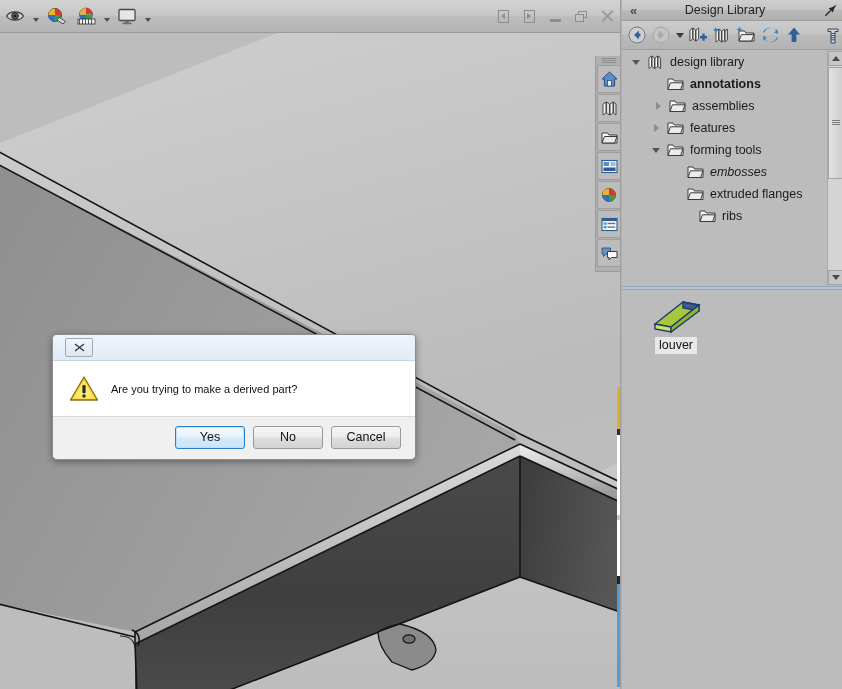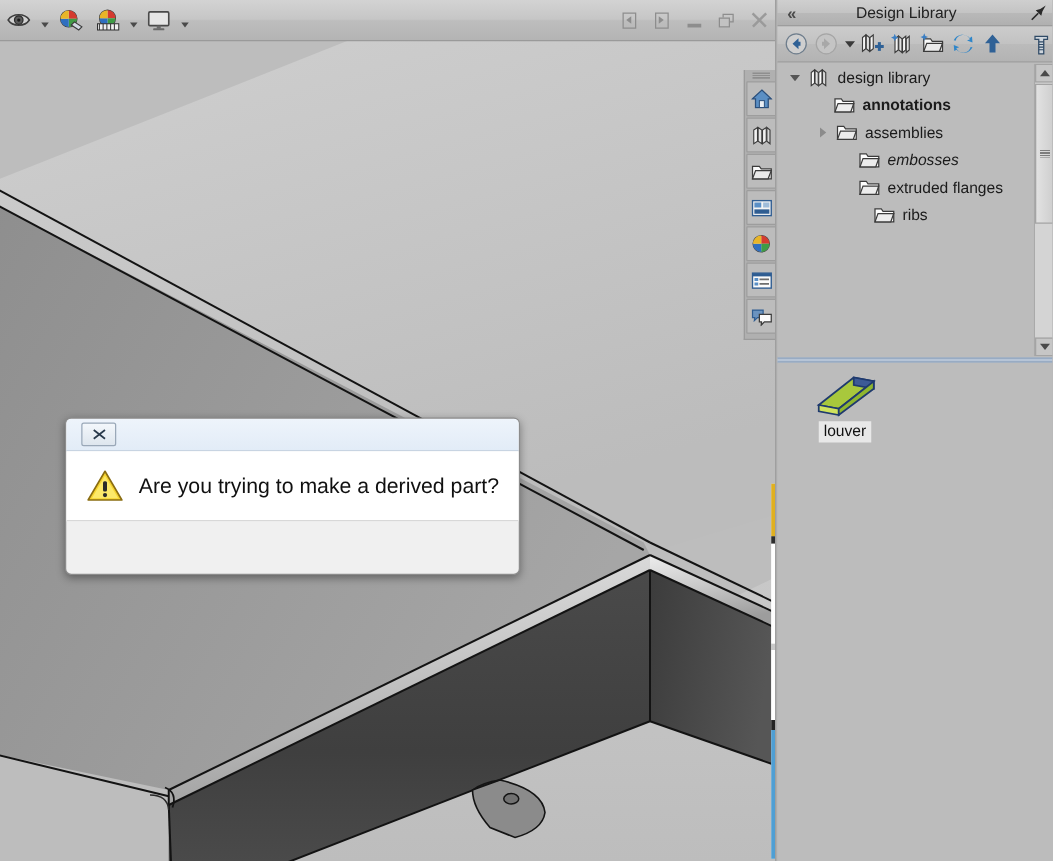--- a/index.html
+++ b/index.html
@@ -195,21 +195,21 @@
   #dlg-title-text{flex:1;font-size:12.5px;color:#1b3a63;}
   #dlg-close{
     width:26px;height:17px;border:1px solid #9aa8b8;border-radius:2px;
     background:linear-gradient(180deg,#f3f7fb,#dee6ee);
     display:flex;align-items:center;justify-content:center;
   }
   #dlg-body{
     height:56px;background:#ffffff;border-bottom:1px solid #d8d8d8;
     display:flex;align-items:center;padding-left:16px;box-sizing:border-box;
   }
-  #dlg-msg{font-size:17px;color:#101010;margin-left:12px;}
+  #dlg-msg{font-size:11px;color:#101010;margin-left:12px;}
   #dlg-buttons{
     height:40px;display:flex;align-items:center;justify-content:flex-end;
     padding-right:14px;box-sizing:border-box;gap:8px;
     background:#f0f0f0;
   }
   .dlg-btn{
     min-width:70px;height:23px;padding:0 10px;
     font-family:"Liberation Sans",sans-serif;font-size:12.5px;color:#111;
     background:linear-gradient(180deg,#f6f6f6 0%,#ececec 48%,#dedede 52%,#d2d2d2 100%);
     border:1px solid #9a9a9a;border-radius:3px;
@@ -558,20 +558,44 @@
           <i class="tri-closed"></i>
         </span>
         <span class="ticon">
           <svg width="17" height="14" viewBox="0 0 17 14">
             <path d="M1 2 L6 2 L7.4 4 L16 4 L16 12.5 L1 12.5 Z" fill="#fdfdfd" stroke="#3b3b3b" stroke-width="1"></path>
             <path d="M1 12.5 L3.4 5.8 L16 5.8 L13.6 12.5 Z" fill="#ececec" stroke="#3b3b3b" stroke-width="1"></path>
           </svg>
         </span>
         <span class="tlabel">assemblies</span>
       </div>
+      <div class="tnode" style="padding-left: 26px;">
+        <span class="tw">
+          <i class="tri-closed"></i>
+        </span>
+        <span class="ticon">
+          <svg width="17" height="14" viewBox="0 0 17 14">
+            <path d="M1 2 L6 2 L7.4 4 L16 4 L16 12.5 L1 12.5 Z" fill="#fdfdfd" stroke="#3b3b3b" stroke-width="1"></path>
+            <path d="M1 12.5 L3.4 5.8 L16 5.8 L13.6 12.5 Z" fill="#ececec" stroke="#3b3b3b" stroke-width="1"></path>
+          </svg>
+        </span>
+        <span class="tlabel">features</span>
+      </div>
+      <div class="tnode" style="padding-left: 26px;">
+        <span class="tw">
+          <i class="tri-open"></i>
+        </span>
+        <span class="ticon">
+          <svg width="17" height="14" viewBox="0 0 17 14">
+            <path d="M1 2 L6 2 L7.4 4 L16 4 L16 12.5 L1 12.5 Z" fill="#fdfdfd" stroke="#3b3b3b" stroke-width="1"></path>
+            <path d="M1 12.5 L3.4 5.8 L16 5.8 L13.6 12.5 Z" fill="#ececec" stroke="#3b3b3b" stroke-width="1"></path>
+          </svg>
+        </span>
+        <span class="tlabel">forming tools</span>
+      </div>
       <div class="tnode" style="padding-left: 46px; font-style: italic;">
         <span class="tw"></span>
         <span class="ticon">
           <svg width="17" height="14" viewBox="0 0 17 14">
             <path d="M1 2 L6 2 L7.4 4 L16 4 L16 12.5 L1 12.5 Z" fill="#fdfdfd" stroke="#3b3b3b" stroke-width="1"></path>
             <path d="M1 12.5 L3.4 5.8 L16 5.8 L13.6 12.5 Z" fill="#ececec" stroke="#3b3b3b" stroke-width="1"></path>
           </svg>
         </span>
         <span class="tlabel">embosses</span>
       </div>
@@ -636,13 +660,18 @@
   </div>
   <div id="dlg-body">
     <svg width="30" height="27" viewBox="0 0 30 27">
       <path d="M15 2 L28.5 25 L1.5 25 Z" fill="#f6d32f" stroke="#8a6d12" stroke-width="1.3" stroke-linejoin="round"></path>
       <path d="M15 5.5 L25.5 23.5 L4.5 23.5 Z" fill="#fce96a" stroke="none"></path>
       <rect x="13.4" y="10" width="3.2" height="8.2" rx="1.2" fill="#2a2a2a"></rect>
       <circle cx="15" cy="21" r="1.7" fill="#2a2a2a"></circle>
     </svg>
     <span id="dlg-msg">Are you trying to make a derived part?</span>
   </div>
+  <div id="dlg-buttons">
+    <button class="dlg-btn default">Yes</button>
+    <button class="dlg-btn">No</button>
+    <button class="dlg-btn">Cancel</button>
+  </div>
 </div>
 
 </body></html>

